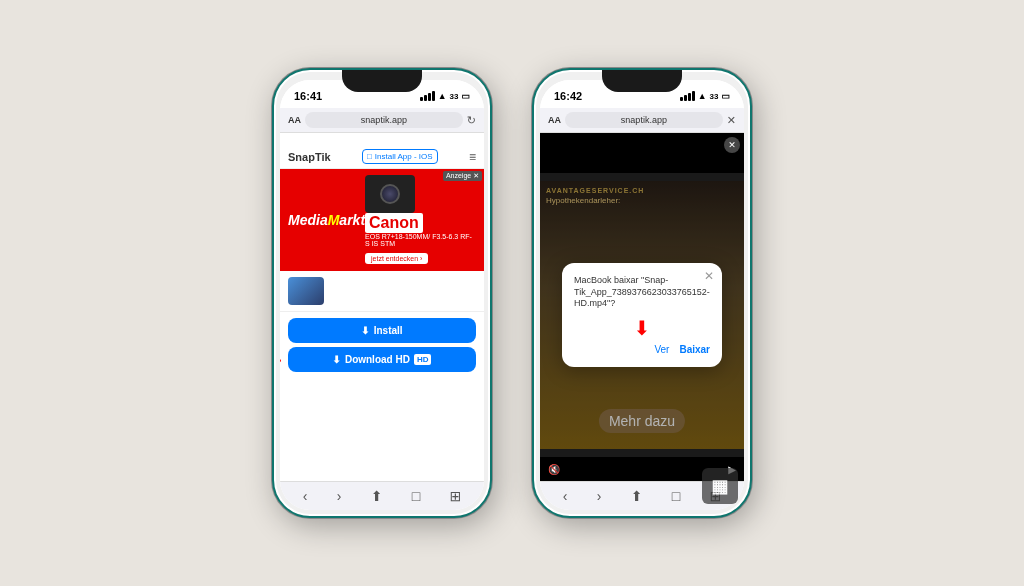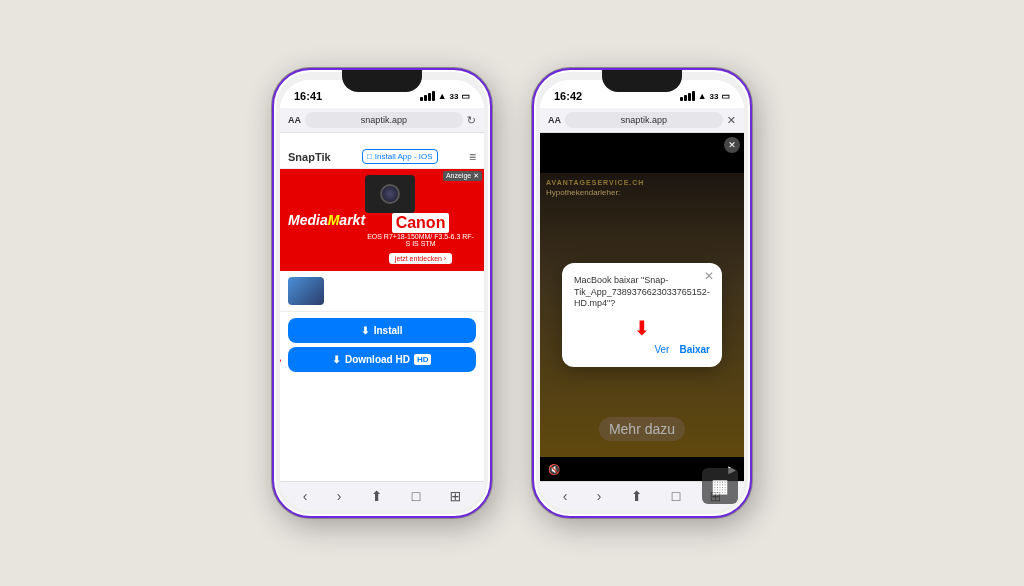--- a/index.html
+++ b/index.html
@@ -19,21 +19,21 @@
       align-items: center;
       justify-content: center;
       position: relative;
     }
     
     .phone {
       width: 220px;
       height: 450px;
       background: #f0f0f0;
       border-radius: 38px;
-      border: 2px solid #6d28d9;
+      border: 2px solid #0f766e;
       box-shadow: 
         0 0 0 1px #888,
         inset 0 0 0 2px #fff,
         4px 8px 30px rgba(0,0,0,0.3);
       position: relative;
       overflow: hidden;
       display: flex;
       flex-direction: column;
     }
     .phone-inner {
@@ -142,21 +142,21 @@
       padding: 1px 3px;
       border-radius: 2px;
     }
     .media-markt-logo {
       font-size: 14px;
       font-weight: 900;
       color: #fff;
       font-style: italic;
     }
     .media-markt-logo span { color: #ff0; }
-    .canon-section { text-align: center; }
+    .canon-section { text-align: left; }
     .canon-name { font-size: 16px; font-weight: 900; color: #e60000; background: #fff; padding: 1px 4px; border-radius: 2px; display: inline-block; }
     .canon-model { font-size: 7px; color: #fff; }
     .discover-btn {
       margin-top: 4px;
       background: #fff;
       color: #e60000;
       font-size: 7px;
       padding: 2px 6px;
       border-radius: 3px;
       display: inline-block;
@@ -250,20 +250,21 @@
       align-items: center;
       justify-content: center;
       color: #fff;
       font-size: 9px;
       z-index: 5;
     }
     .video-overlay-content {
       flex: 1;
       display: flex;
       flex-direction: column;
+      gap: 8px;
     }
     .video-top-dark {
       background: #000;
       height: 40px;
     }
     .video-mid {
       background: linear-gradient(180deg, #2a2018 0%, #5c4a2a 40%, #8b6914 100%);
       flex: 1;
       position: relative;
       display: flex;

